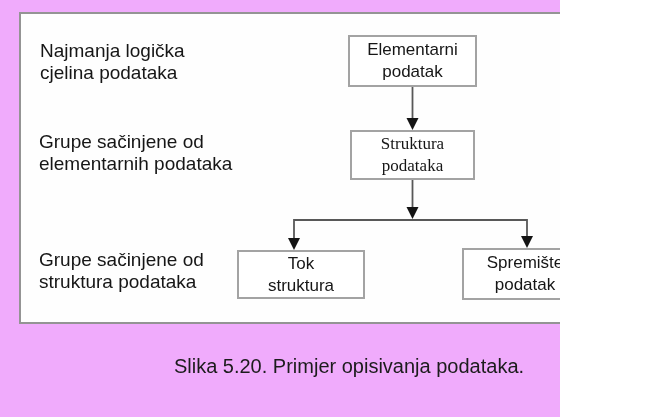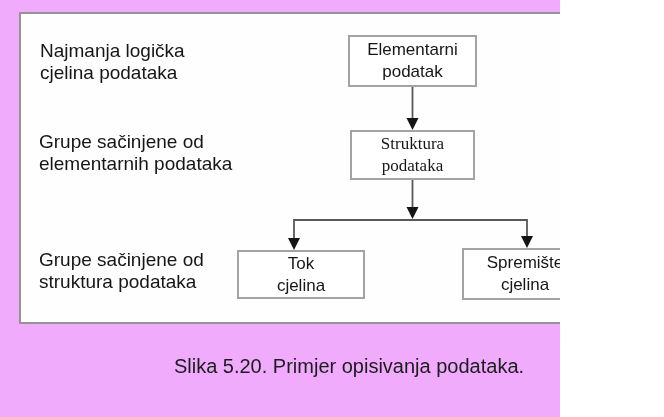--- a/index.html
+++ b/index.html
@@ -106,20 +106,20 @@
     <polygon class="head" points="521,236 533,236 527,248"></polygon>
   </svg>
 
   <div class="node" style="left:348px; top:35px; width:129px; height:52px;">Elementarni
 podatak</div>
 
   <div class="node" style="left:350px; top:130px; width:125px; height:50px;font-family:Liberation Serif, serif;">Struktura
 podataka</div>
 
   <div class="node" style="left:237px; top:250px; width:128px; height:49px;">Tok
-cjelina</div>
+struktura</div>
 
   <div class="node" style="left:462px; top:248px; width:126px; height:52px;">Spremište
-cjelina</div>
+podatak</div>
 
   <div class="caption">Slika 5.20. Primjer opisivanja podataka.</div>
 
 </div>
 
 </body></html>

